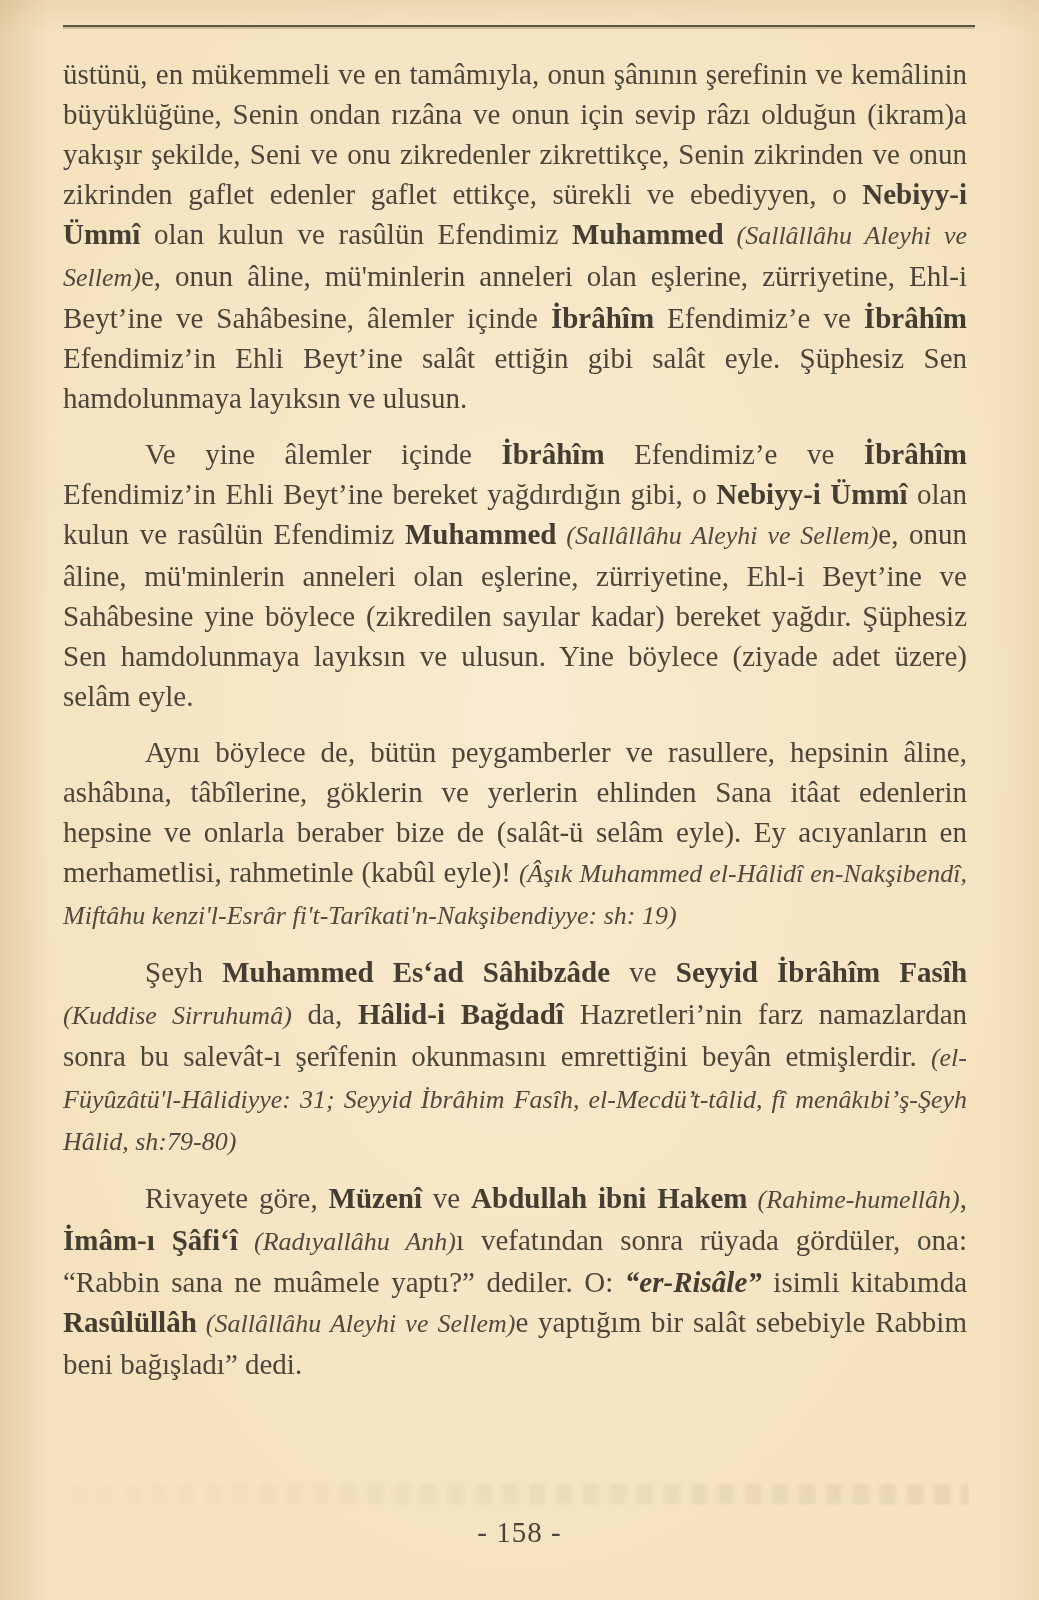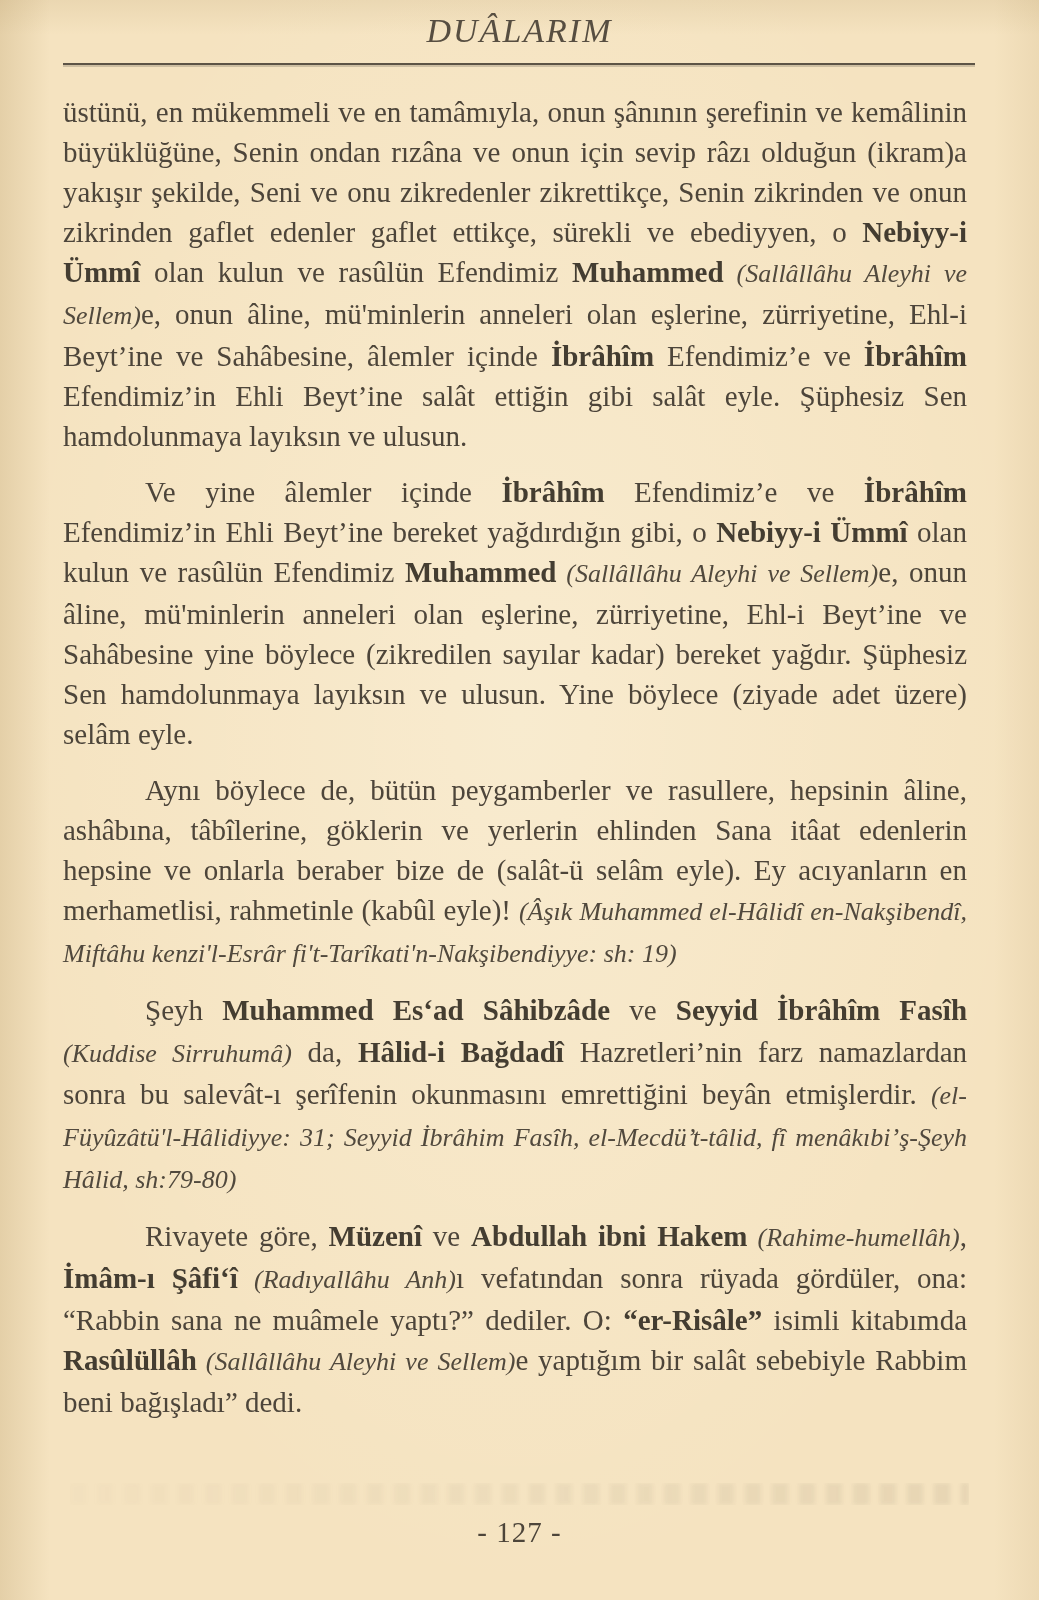--- a/index.html
+++ b/index.html
@@ -59,20 +59,21 @@
     font-weight: bold;
     color: #443d31;
   }
   .run-i {
     font-style: italic;
     font-size: 26px;
     color: #51493d;
   }
   .run-bi {
     font-weight: bold;
+    font-style: italic;
     color: #443d31;
   }
   .bleed-artifact {
     position: absolute;
     left: 70px;
     right: 70px;
     top: 1483px;
     height: 22px;
     background: repeating-linear-gradient(90deg,
       rgba(122,110,88,0.12) 0px, rgba(122,110,88,0.12) 16px,
@@ -91,31 +92,30 @@
     letter-spacing: 1px;
     color: #4d453a;
   }
 </style>
 </head>
 <body>
 
 <div class="page">
 
   <header class="page-header">
-    <h1 class="running-head">DUÂLARIM</h1>
     <div class="header-rule"></div>
   </header>
 
   <main class="body-text">
       <p class="para"><span class="run-n">üstünü, en mükemmeli ve en tamâmıyla, onun şânının şerefinin ve kemâlinin büyüklüğüne, Senin ondan rızâna ve onun için sevip râzı olduğun (ikram)a yakışır şekilde, Seni ve onu zikredenler zikrettikçe, Senin zikrinden ve onun zikrinden gaflet edenler gaflet ettikçe, sürekli ve ebediyyen, o </span><span class="run-b">Nebiyy-i Ümmî</span><span class="run-n"> olan kulun ve rasûlün Efendimiz </span><span class="run-b">Muhammed</span><span class="run-i"> (Sallâllâhu Aleyhi ve Sellem)</span><span class="run-n">e, onun âline, mü'minlerin anneleri olan eşlerine, zürriyetine, Ehl-i Beyt’ine ve Sahâbesine, âlemler içinde </span><span class="run-b">İbrâhîm</span><span class="run-n"> Efendimiz’e ve </span><span class="run-b">İbrâhîm</span><span class="run-n"> Efendimiz’in Ehli Beyt’ine salât ettiğin gibi salât eyle. Şüphesiz Sen hamdolunmaya layıksın ve ulusun.</span></p>
       <p class="para indent"><span class="run-n">Ve yine âlemler içinde </span><span class="run-b">İbrâhîm</span><span class="run-n"> Efendimiz’e ve </span><span class="run-b">İbrâhîm</span><span class="run-n"> Efendimiz’in Ehli Beyt’ine bereket yağdırdığın gibi, o </span><span class="run-b">Nebiyy-i Ümmî</span><span class="run-n"> olan kulun ve rasûlün Efendimiz </span><span class="run-b">Muhammed</span><span class="run-i"> (Sallâllâhu Aleyhi ve Sellem)</span><span class="run-n">e, onun âline, mü'minlerin anneleri olan eşlerine, zürriyetine, Ehl-i Beyt’ine ve Sahâbesine yine böylece (zikredilen sayılar kadar) bereket yağdır. Şüphesiz Sen hamdolunmaya layıksın ve ulusun. Yine böylece (ziyade adet üzere) selâm eyle.</span></p>
       <p class="para indent"><span class="run-n">Aynı böylece de, bütün peygamberler ve rasullere, hepsinin âline, ashâbına, tâbîlerine, göklerin ve yerlerin ehlinden Sana itâat edenlerin hepsine ve onlarla beraber bize de (salât-ü selâm eyle). Ey acıyanların en merhametlisi, rahmetinle (kabûl eyle)! </span><span class="run-i">(Âşık Muhammed el-Hâlidî en-Nakşibendî, Miftâhu kenzi'l-Esrâr fi't-Tarîkati'n-Nakşibendiyye: sh: 19)</span></p>
       <p class="para indent"><span class="run-n">Şeyh </span><span class="run-b">Muhammed Es‘ad Sâhibzâde</span><span class="run-n"> ve </span><span class="run-b">Seyyid İbrâhîm Fasîh</span><span class="run-i"> (Kuddise Sirruhumâ)</span><span class="run-n"> da, </span><span class="run-b">Hâlid-i Bağdadî</span><span class="run-n"> Hazretleri’nin farz namazlardan sonra bu salevât-ı şerîfenin okunmasını emrettiğini beyân etmişlerdir. </span><span class="run-i">(el-Füyûzâtü'l-Hâlidiyye: 31; Seyyid İbrâhim Fasîh, el-Mecdü’t-tâlid, fî menâkıbi’ş-Şeyh Hâlid, sh:79-80)</span></p>
       <p class="para indent"><span class="run-n">Rivayete göre, </span><span class="run-b">Müzenî</span><span class="run-n"> ve </span><span class="run-b">Abdullah ibni Hakem</span><span class="run-i"> (Rahime-humellâh)</span><span class="run-n">, </span><span class="run-b">İmâm-ı Şâfi‘î</span><span class="run-i"> (Radıyallâhu Anh)</span><span class="run-n">ı vefatından sonra rüyada gördüler, ona: “Rabbin sana ne muâmele yaptı?” dediler. O: </span><span class="run-bi">“er-Risâle”</span><span class="run-n"> isimli kitabımda </span><span class="run-b">Rasûlüllâh</span><span class="run-i"> (Sallâllâhu Aleyhi ve Sellem)</span><span class="run-n">e yaptığım bir salât sebebiyle Rabbim beni bağışladı” dedi.</span></p>
     </main>
 
   <div class="bleed-artifact"></div>
 
   <footer class="page-footer">
-    <span>- 127 -</span>
+    <span>- 158 -</span>
   </footer>
 
 </div>
 
 </body></html>

